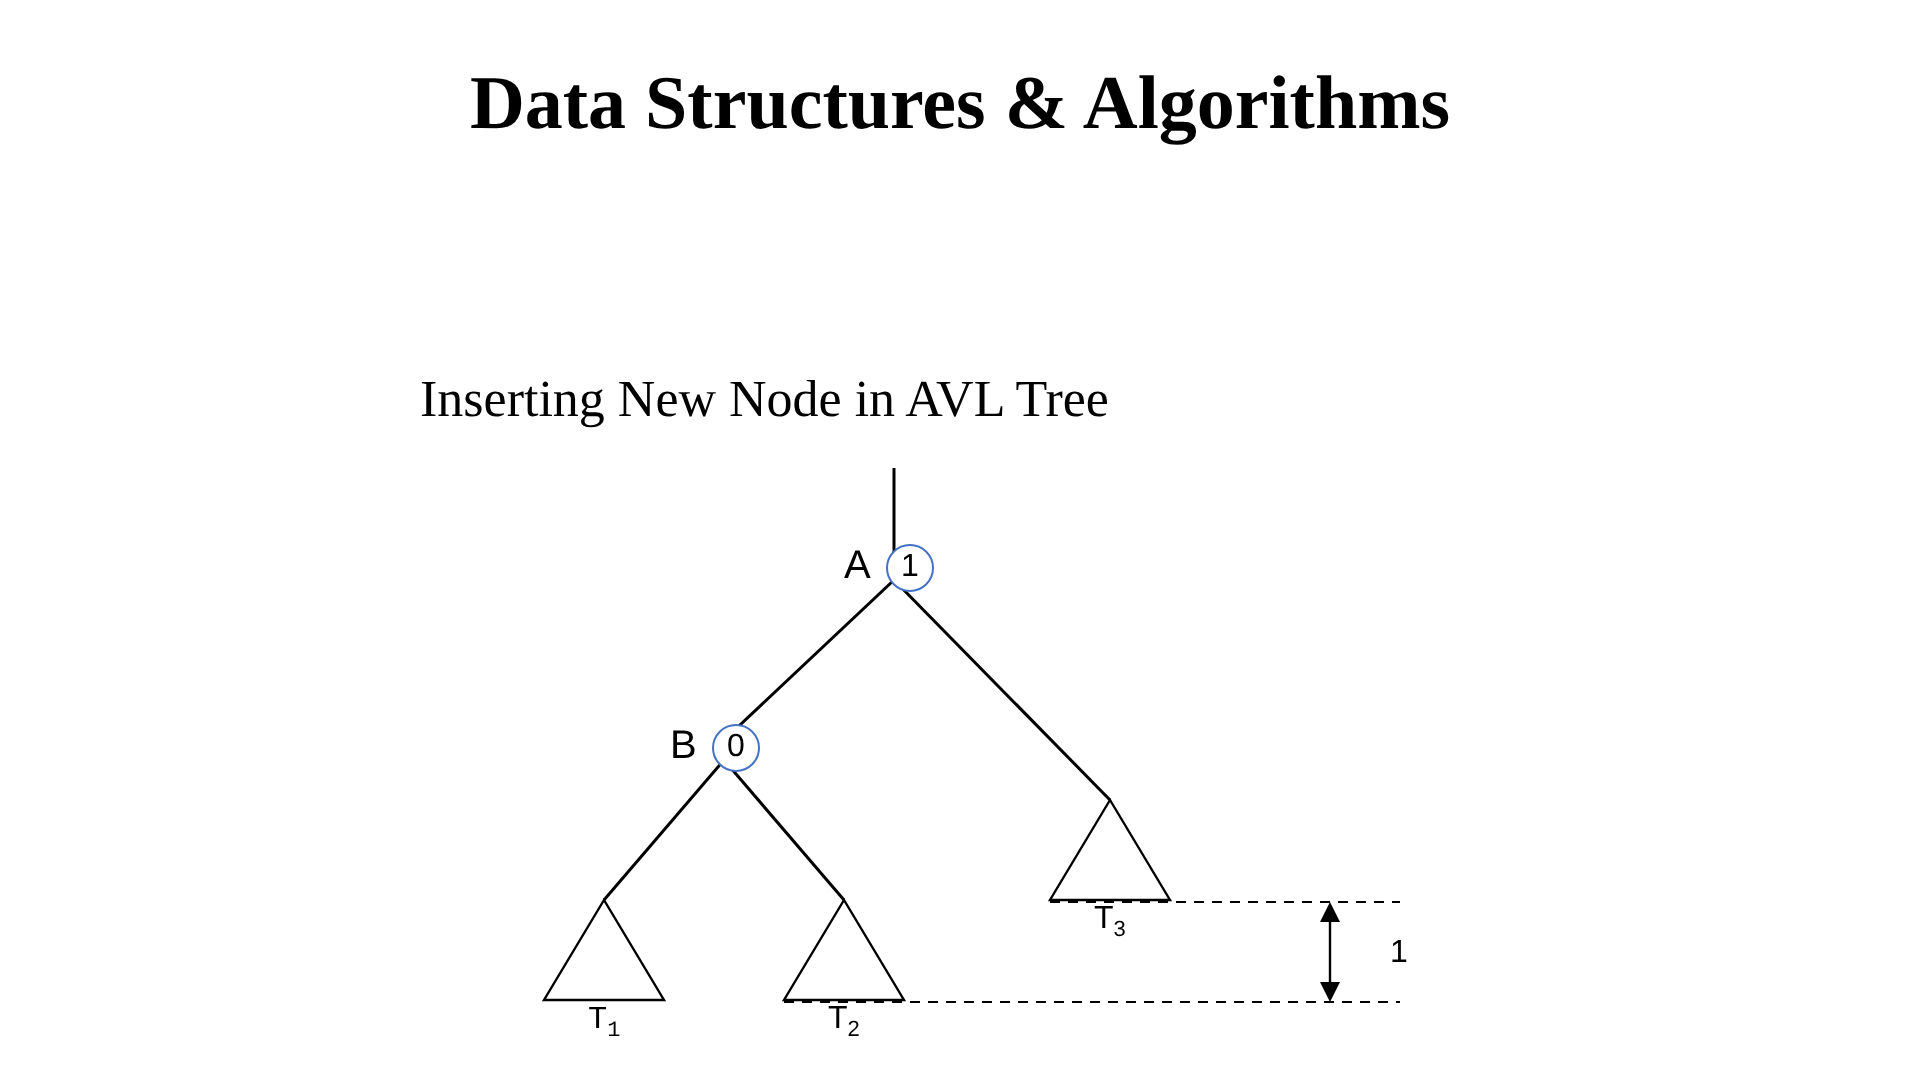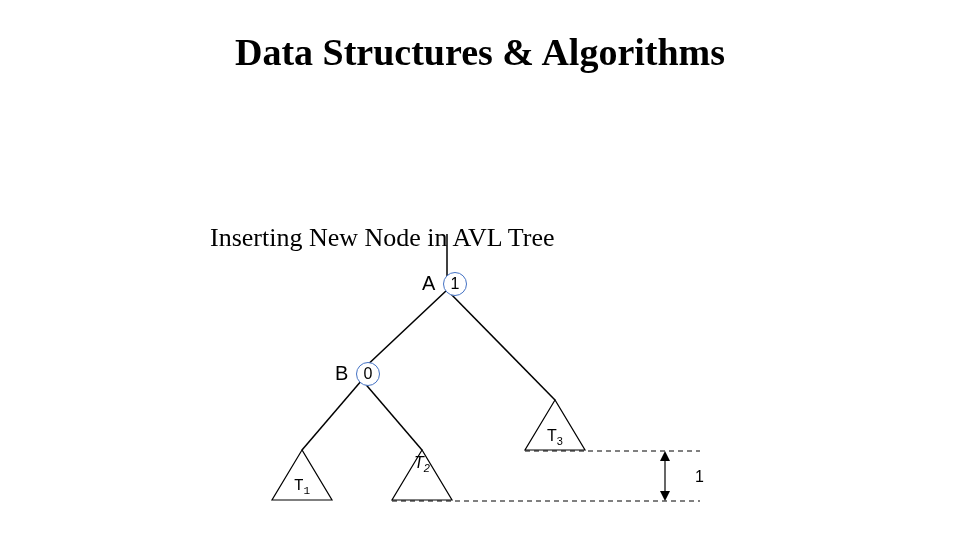--- a/index.html
+++ b/index.html
@@ -23,21 +23,20 @@
     width: 960px;
     text-align: center;
     font-size: 38px;
     font-weight: bold;
   }
   .subtitle {
     position: absolute;
     top: 185px;
     left: 210px;
     font-size: 26px;
-    margin-top: 38px;
   }
   .arial {
     font-family: Arial, Helvetica, sans-serif;
   }
   svg.diagram {
     position: absolute;
     left: 0;
     top: 0;
   }
   .node-label {
@@ -53,20 +52,21 @@
     box-sizing: border-box;
     display: flex;
     align-items: center;
     justify-content: center;
     font-size: 16px;
     background: #ffffff;
   }
   .subtree-label {
     position: absolute;
     font-size: 16px;
+    margin-top: 24px;
   }
   .subtree-label sub {
     font-size: 11px;
   }
   .height-label {
     position: absolute;
     font-size: 16px;
   }
 </style>
 </head>
@@ -109,21 +109,21 @@
 
   <div class="node-label arial" style="left:335px; top:362px;">B</div>
 
   <div class="balance-circle arial" style="left:356px; top:362px;">
     <span>0</span>
   </div>
 
   <div class="subtree-label arial" style="left:294px; top:477px;font-family:Liberation Mono, monospace;">
     <span>T</span><sub>1</sub>
   </div>
-  <div class="subtree-label arial" style="left:414px; top:454px;font-style:italic;">
+  <div class="subtree-label arial" style="left:414px; top:477px;">
     <span>T</span><sub>2</sub>
   </div>
   <div class="subtree-label arial" style="left:547px; top:427px;">
     <span>T</span><sub>3</sub>
   </div>
 
   <div class="height-label arial" style="left:695px; top:468px;">1</div>
 
 </div>
 

